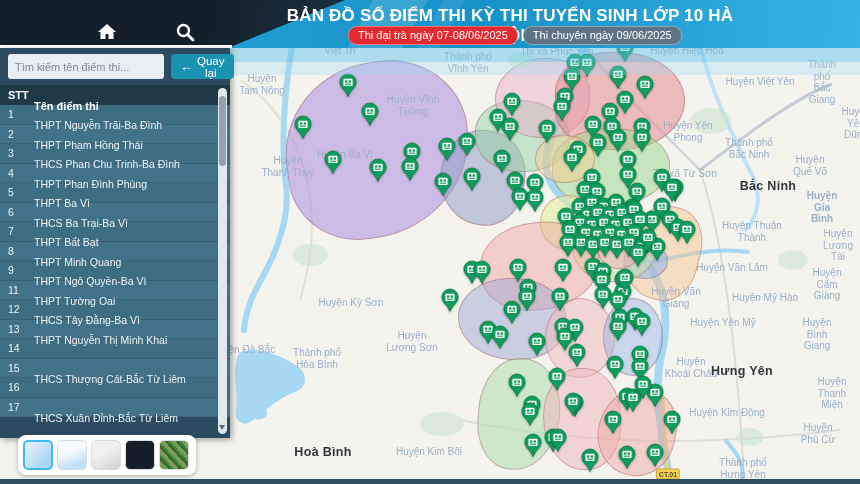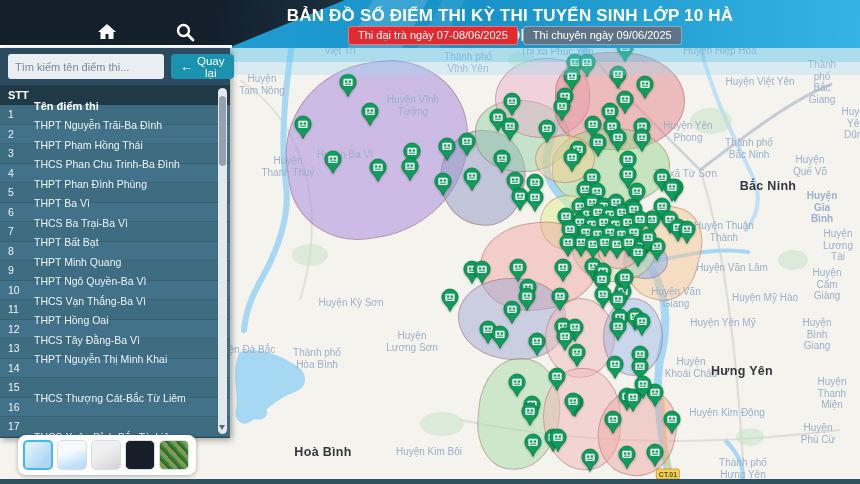--- a/index.html
+++ b/index.html
@@ -34,21 +34,21 @@
   .topbar-underline { position:absolute; left:0; top:45px; width:232px; height:3px; background:#fff; }
   .fade1 { position:absolute; left:0; top:48px; width:860px; height:14px; background:rgba(96,197,235,.48); z-index:25; pointer-events:none; }
   .fade2 { position:absolute; left:0; top:62px; width:860px; height:13px; background:rgba(150,218,245,.30); z-index:25; pointer-events:none; }
 
   .home-btn,.search-btn { position:absolute; top:20px; width:24px; height:24px; cursor:pointer; }
   .home-btn { left:95px; } .search-btn { left:173px; }
 
   .header-title { position:absolute; left:285px; top:6px; width:450px; text-align:center;
     color:#fff; font-weight:bold; font-size:17px; letter-spacing:.2px; }
   .header-btns { position:absolute; left:348px; top:26px; display:flex; gap:5px; }
-  .hbtn { color:#fff; font-size:11px; padding:2px 9px 3px; border-radius:3px; cursor:pointer;
+  .hbtn { color:#fff; font-size:11px; padding:2px 9px 3px; border-radius:9px; cursor:pointer;
     border:1px solid rgba(255,255,255,.35); white-space:nowrap; }
 
   
   .sidebar { position:absolute; left:0; top:48px; width:230px; height:390px;
     background:#2d4b60; z-index:40; box-shadow:2px 2px 6px rgba(0,0,0,.35); }
   .search-row { display:flex; align-items:center; gap:7px; padding:6px 8px; height:37px; }
   .search-input { flex:1; height:25px; border:none; border-radius:3px; background:#e9eef3;
     font-size:11px; padding:0 7px; color:#42525e; font-family:inherit; }
   .search-input::placeholder { color:#7b8a96; }
   .back-btn { height:25px; border:none; border-radius:4px; background:#1a93b0; color:#fff;
@@ -144,34 +144,34 @@
         <div class="map-label lbl-out" style="left: 262px; top: 84px;">Huyện
 Tam Nông</div>
         <div class="map-label lbl-out" style="left: 468px; top: 62px;">Thành phố
 Vĩnh Yên</div>
         <div class="map-label lbl-out" style="left: 413px; top: 105px;">Huyện Vĩnh
 Tường</div>
         <div class="map-label lbl-out" style="left: 345px; top: 155px;">Huyện Ba Vì</div>
         <div class="map-label lbl-out" style="left: 288px; top: 166px;">Huyện
 Thanh Thuỷ</div>
         <div class="map-label lbl-out" style="left: 557px; top: 52px;">Thị xã Phúc Yên</div>
-        <div class="map-label lbl-out" style="left: 687px; top: 51px; margin-left: 33px;">Huyện Hiệp Hòa</div>
+        <div class="map-label lbl-out" style="left: 687px; top: 51px;">Huyện Hiệp Hòa</div>
         <div class="map-label lbl-out" style="left: 760px; top: 82px;">Huyện Việt Yên</div>
         <div class="map-label lbl-out" style="left: 822px; top: 82px;">Thành phố
 Bắc Giang</div>
         <div class="map-label lbl-out" style="left: 856px; top: 123px;">Huyện Yên Dũng</div>
         <div class="map-label lbl-out" style="left: 749px; top: 148px;">Thành phố
 Bắc Ninh</div>
         <div class="map-label lbl-out" style="left: 810px; top: 165px;">Huyện Quế Võ</div>
         <div class="map-label lbl-city" style="left: 768px; top: 186px;">Bắc Ninh</div>
         <div class="map-label lbl-out" style="left: 822px; top: 207px; font-weight: bold;">Huyện Gia Bình</div>
         <div class="map-label lbl-out" style="left: 688px; top: 131px;">Huyện Yên
 Phong</div>
         <div class="map-label lbl-out" style="left: 685px; top: 174px;">Thị xã Từ Sơn</div>
-        <div class="map-label lbl-out" style="left: 724px; top: 231px;">Huyện Thuận
+        <div class="map-label lbl-out" style="left: 752px; top: 231px;">Huyện Thuận
 Thành</div>
         <div class="map-label lbl-out" style="left: 838px; top: 245px;">Huyện
 Lương Tài</div>
         <div class="map-label lbl-out" style="left: 732px; top: 268px;">Huyện Văn Lâm</div>
         <div class="map-label lbl-out" style="left: 827px; top: 284px;">Huyện Cẩm
 Giàng</div>
         <div class="map-label lbl-out" style="left: 676px; top: 297px;">Huyện Văn
 Giang</div>
         <div class="map-label lbl-out" style="left: 765px; top: 298px;">Huyện Mỹ Hào</div>
         <div class="map-label lbl-out" style="left: 723px; top: 323px;">Huyện Yên Mỹ</div>
@@ -1484,26 +1484,22 @@
           </div>
           <div class="trow">
             <span class="c-stt">8</span>
             <span class="c-name">THPT Minh Quang</span>
           </div>
           <div class="trow">
             <span class="c-stt">9</span>
             <span class="c-name">THPT Ngô Quyền-Ba Vì</span>
           </div>
           <div class="trow">
-            <span class="c-stt">10</span>
-            <span class="c-name">THCS Vạn Thắng-Ba Vì</span>
-          </div>
-          <div class="trow">
             <span class="c-stt">11</span>
-            <span class="c-name">THPT Hồng Oai</span>
+            <span class="c-name">THPT Tường Oai</span>
           </div>
           <div class="trow">
             <span class="c-stt">12</span>
             <span class="c-name">THCS Tây Đằng-Ba Vì</span>
           </div>
           <div class="trow">
             <span class="c-stt">13</span>
             <span class="c-name">THPT Nguyễn Thị Minh Khai</span>
           </div>
           <div class="trow">

